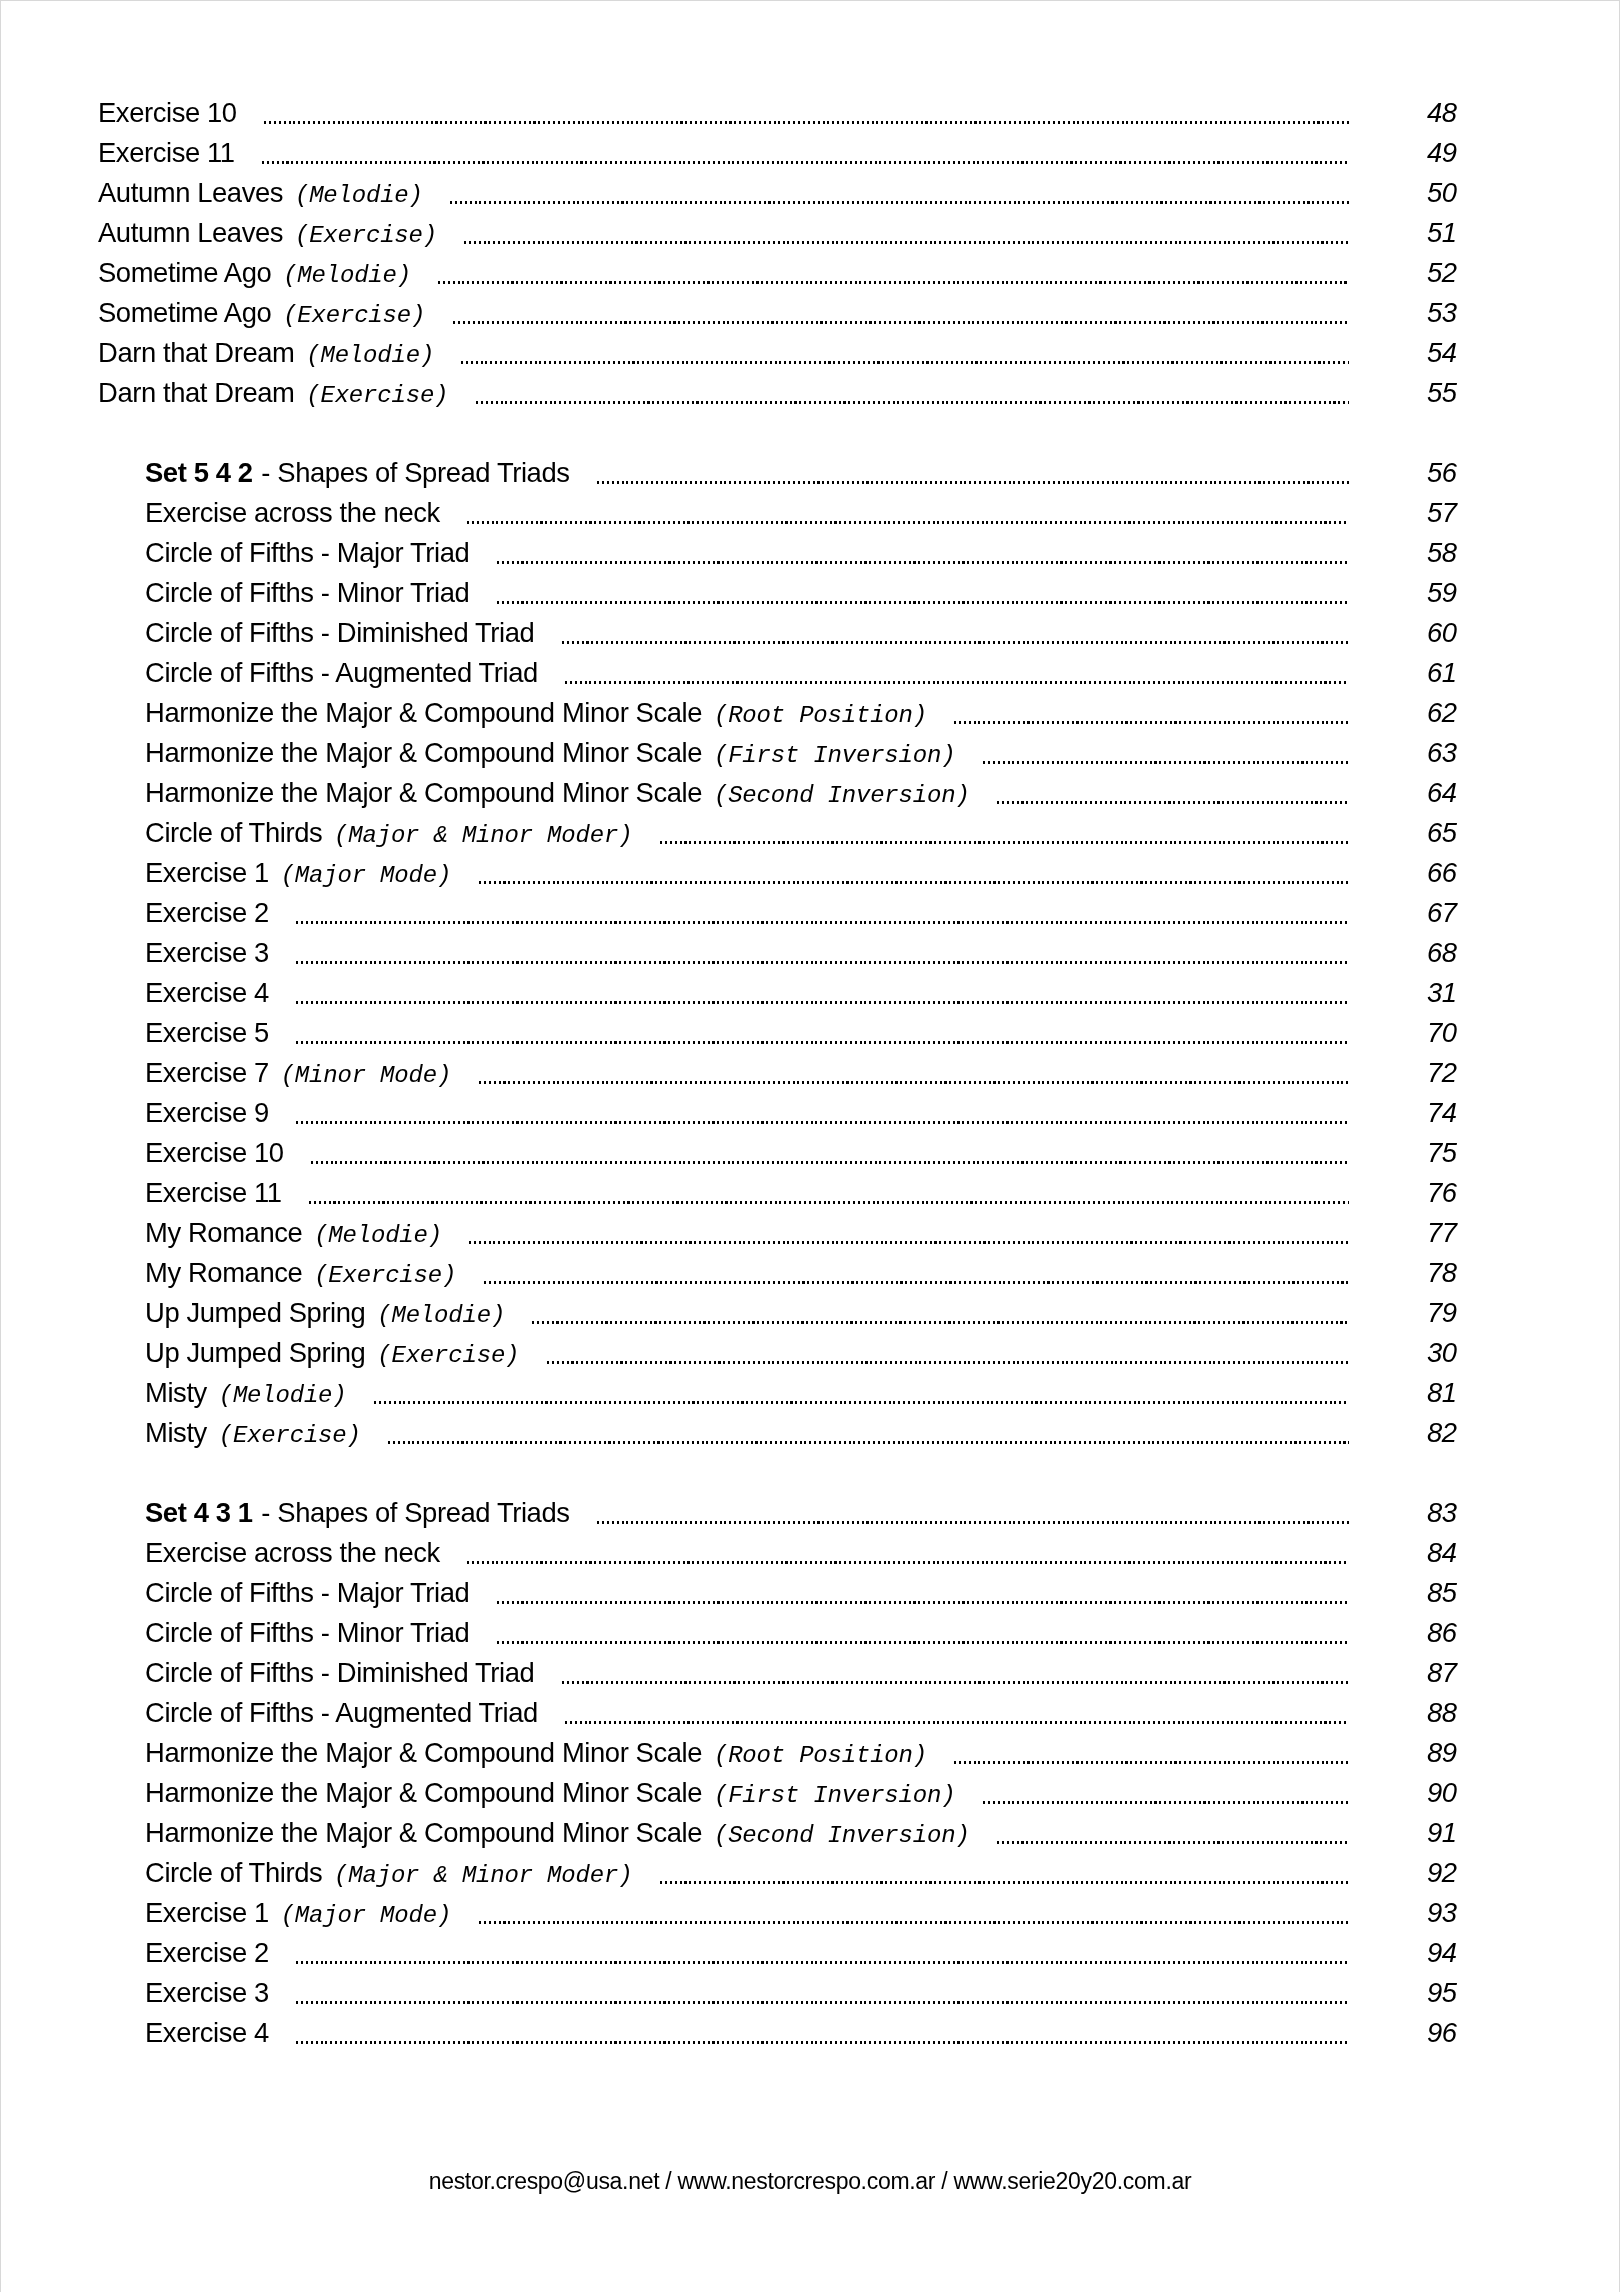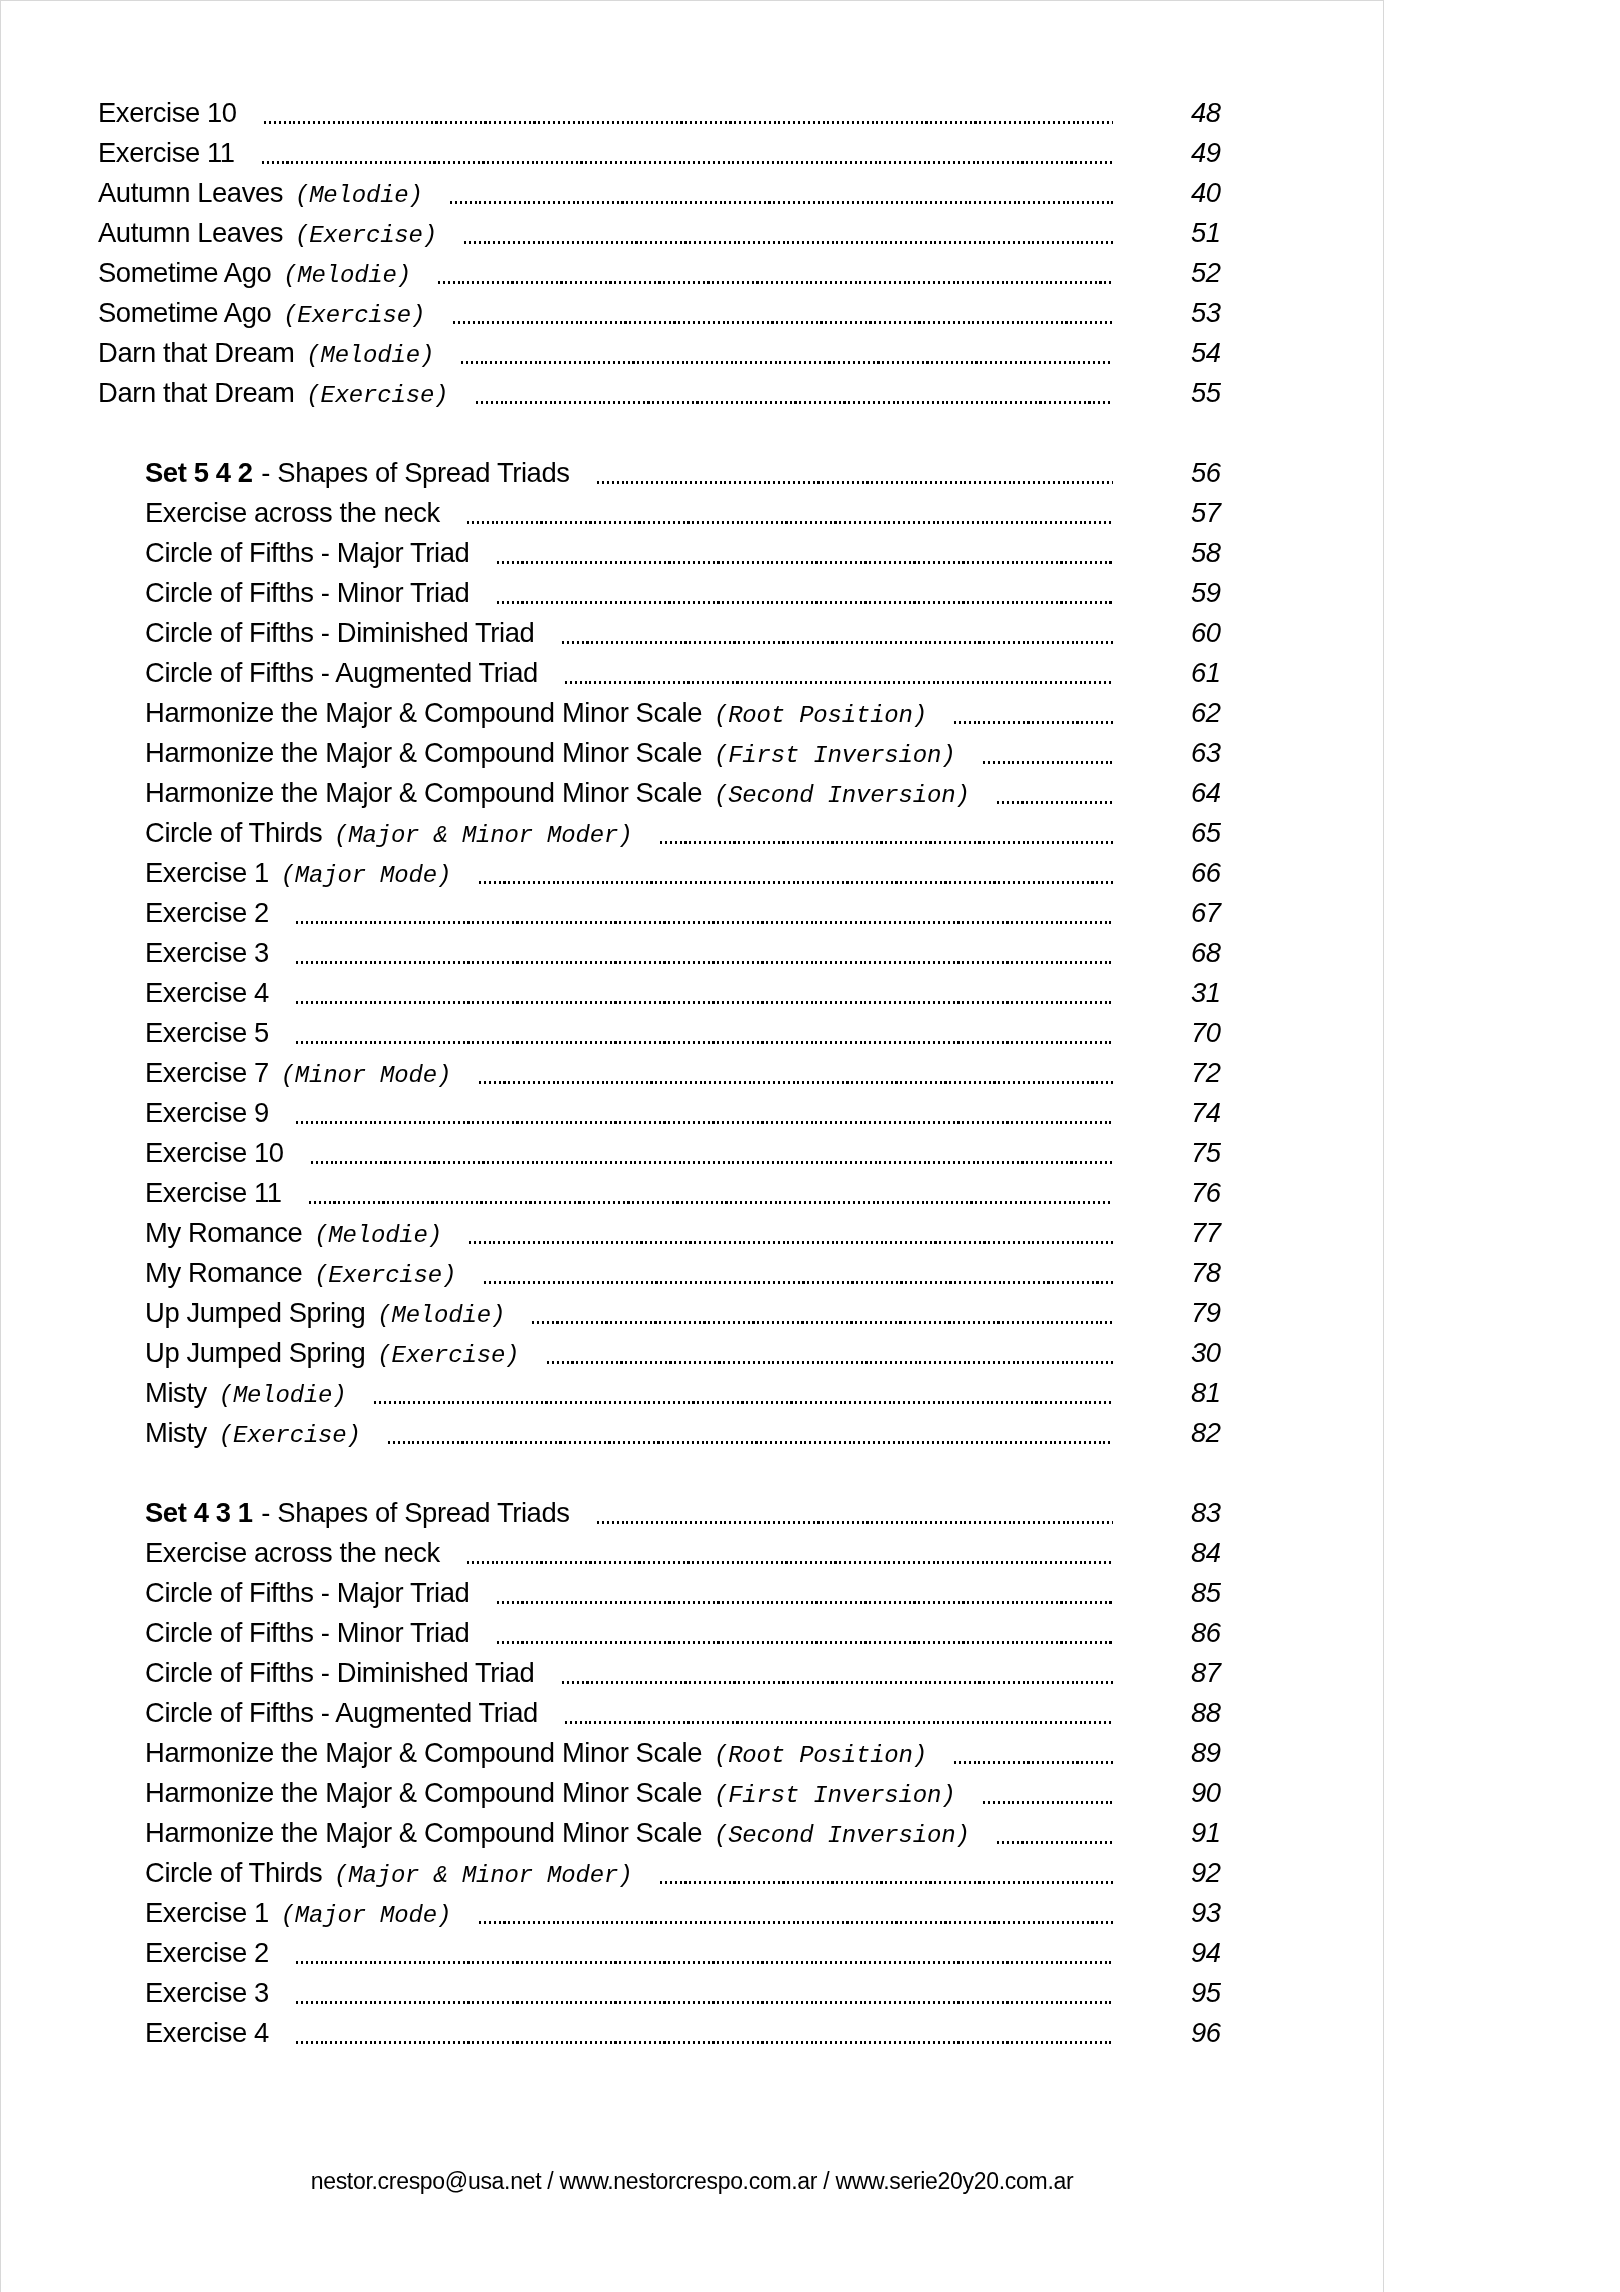--- a/index.html
+++ b/index.html
@@ -2,21 +2,21 @@
 <html><head>
 <meta charset="utf-8">
 <style>
   html, body {
     margin: 0;
     padding: 0;
     background: #ffffff;
   }
   .page {
     position: relative;
-    width: 1384px;
+    width: 1620px;
     height: 2293px;
     background: #ffffff;
     color: #000000;
     font-family: "Liberation Sans", sans-serif;
     box-sizing: border-box;
     padding-top: 93px;
     outline: 1px solid #d8d8d8;
     outline-offset: -1px;
     overflow: hidden;
   }
@@ -98,21 +98,21 @@
     <span class="entry-label">Exercise 11</span>
 
     <span class="leader"></span>
     <span class="page-num">49</span>
   </div>
         <div class="row">
 
     <span class="entry-label">Autumn Leaves</span>
     <span class="entry-note">(Melodie)</span>
     <span class="leader"></span>
-    <span class="page-num">40</span>
+    <span class="page-num">50</span>
   </div>
         <div class="row">
 
     <span class="entry-label">Autumn Leaves</span>
     <span class="entry-note">(Exercise)</span>
     <span class="leader"></span>
     <span class="page-num">51</span>
   </div>
         <div class="row">
 

